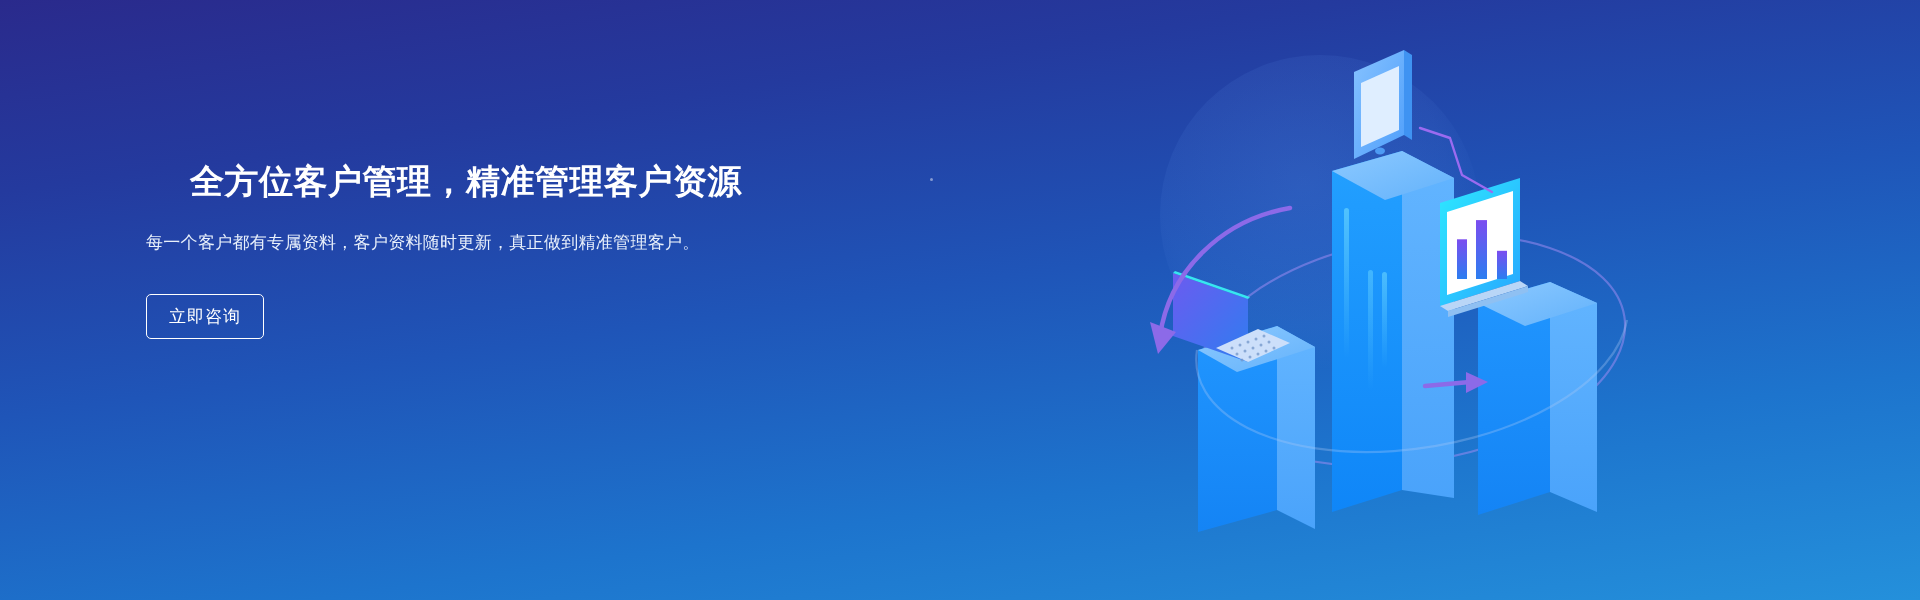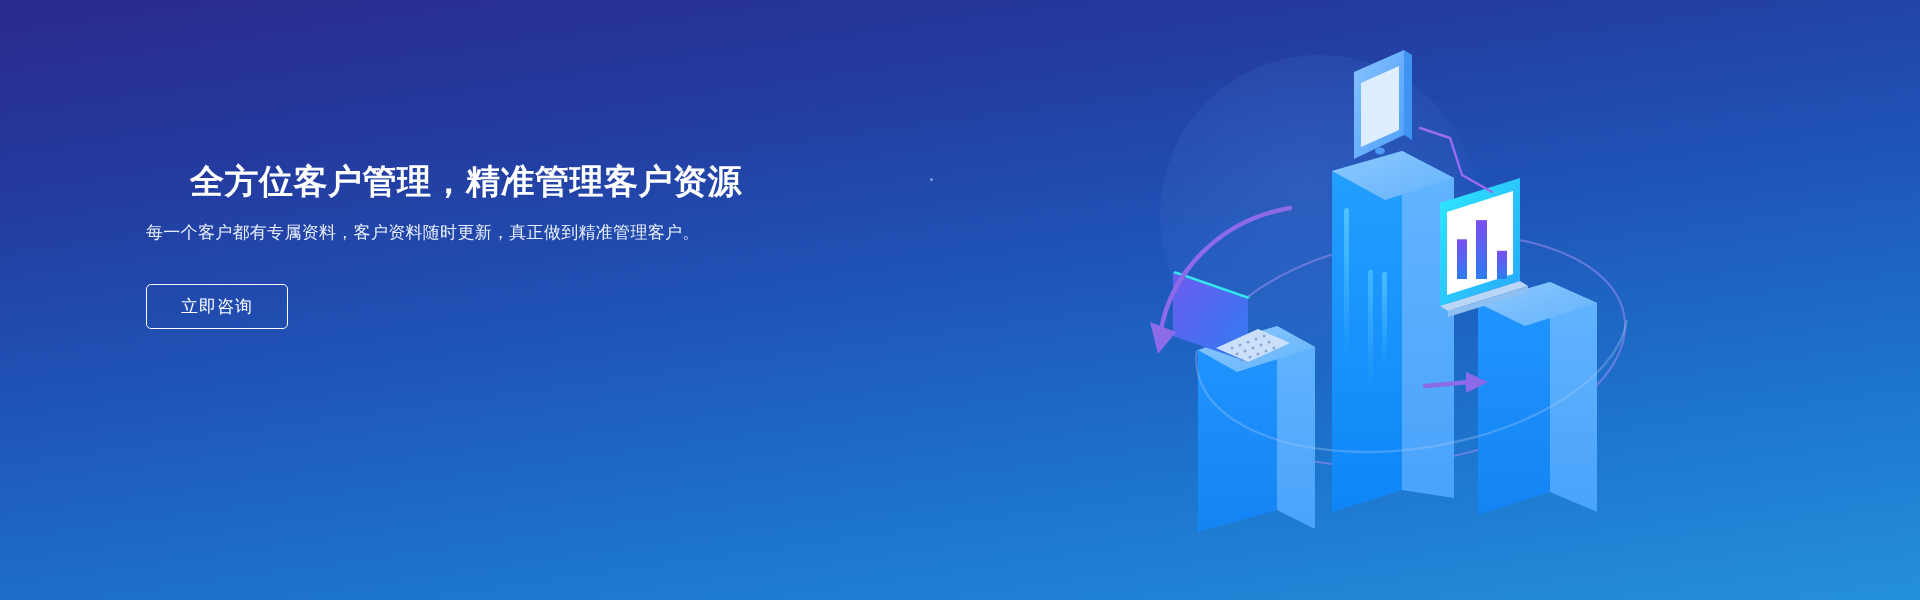--- a/index.html
+++ b/index.html
@@ -49,31 +49,31 @@
   .headline {
     font-size: 34px;
     font-weight: bold;
     color: #ffffff;
     letter-spacing: 0.5px;
     line-height: 1.25;
     white-space: nowrap;
     text-align: center;
   }
   .subcopy {
-    margin-top: 16px;
+    margin-top: 26px;
     font-size: 17px;
     color: #e8f0fb;
     line-height: 1.62;
     width: 600px;
     letter-spacing: 0.3px;
   }
   .cta {
     margin-top: 38px;
     display: inline-block;
-    padding: 13px 34px;
+    padding: 13px 22px;
     border: 1px solid #ffffff;
     border-radius: 5px;
     color: #ffffff;
     font-size: 17px;
     letter-spacing: 1px;
     background: transparent;
     cursor: pointer;
     line-height: 1;
   }
 

